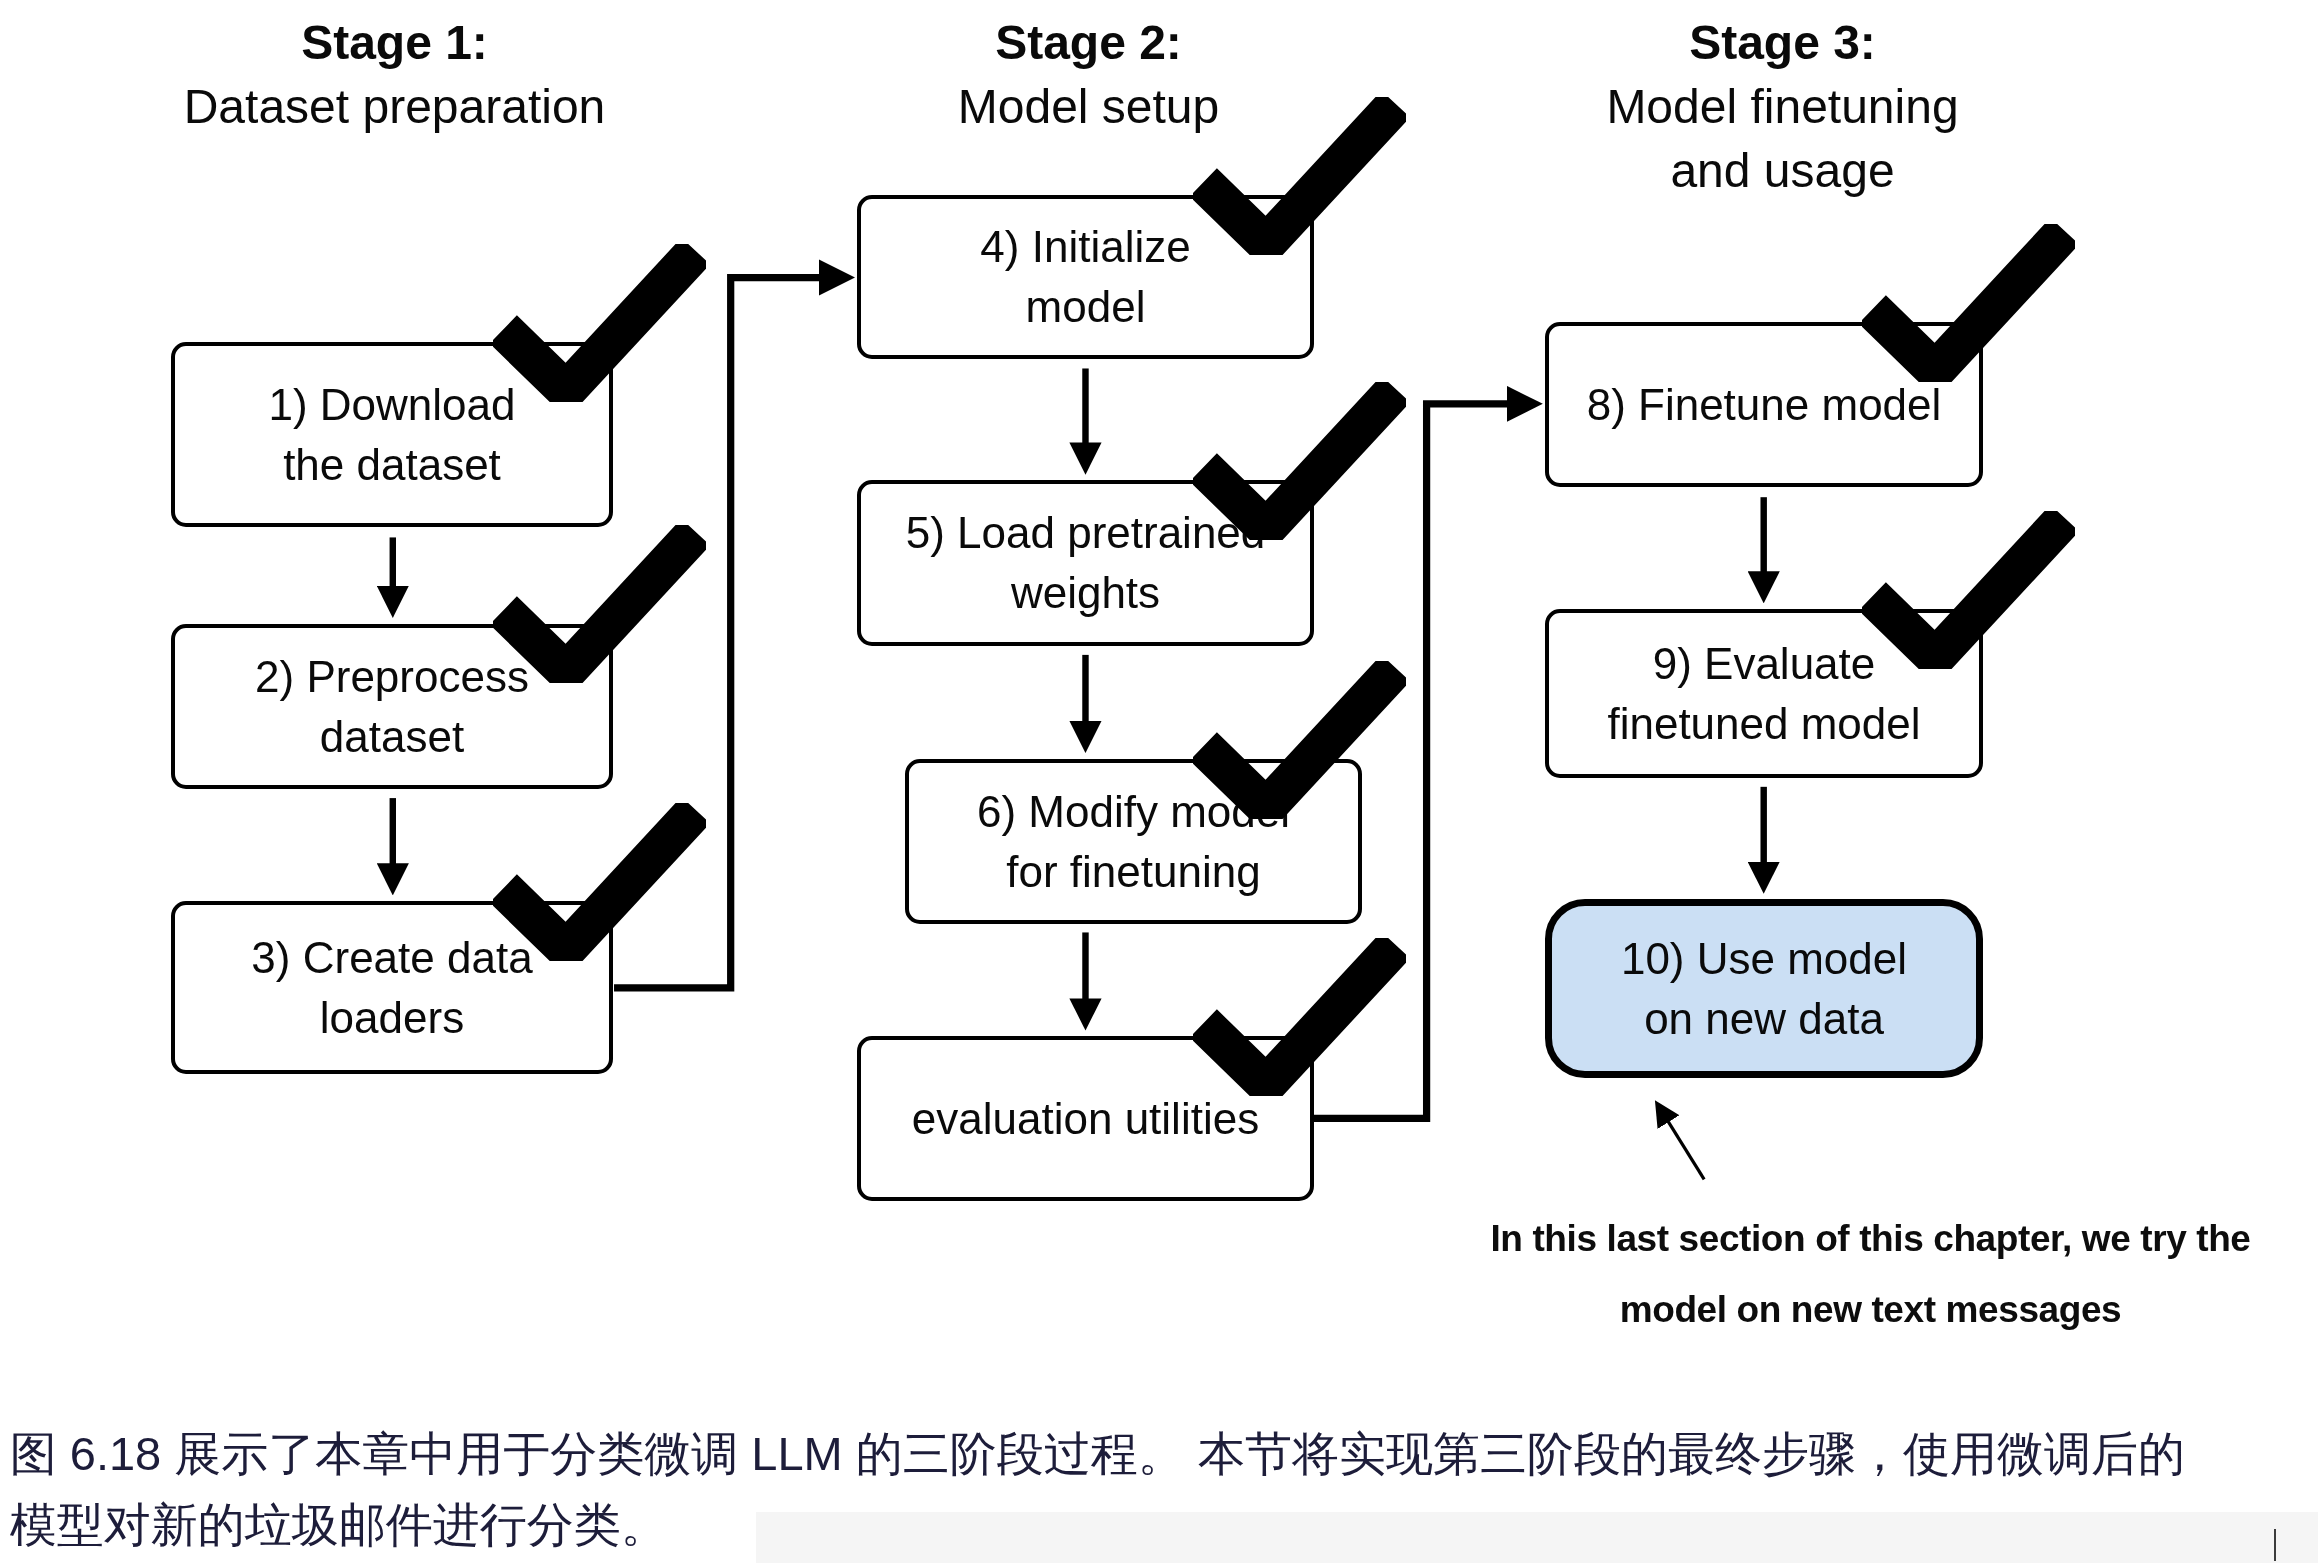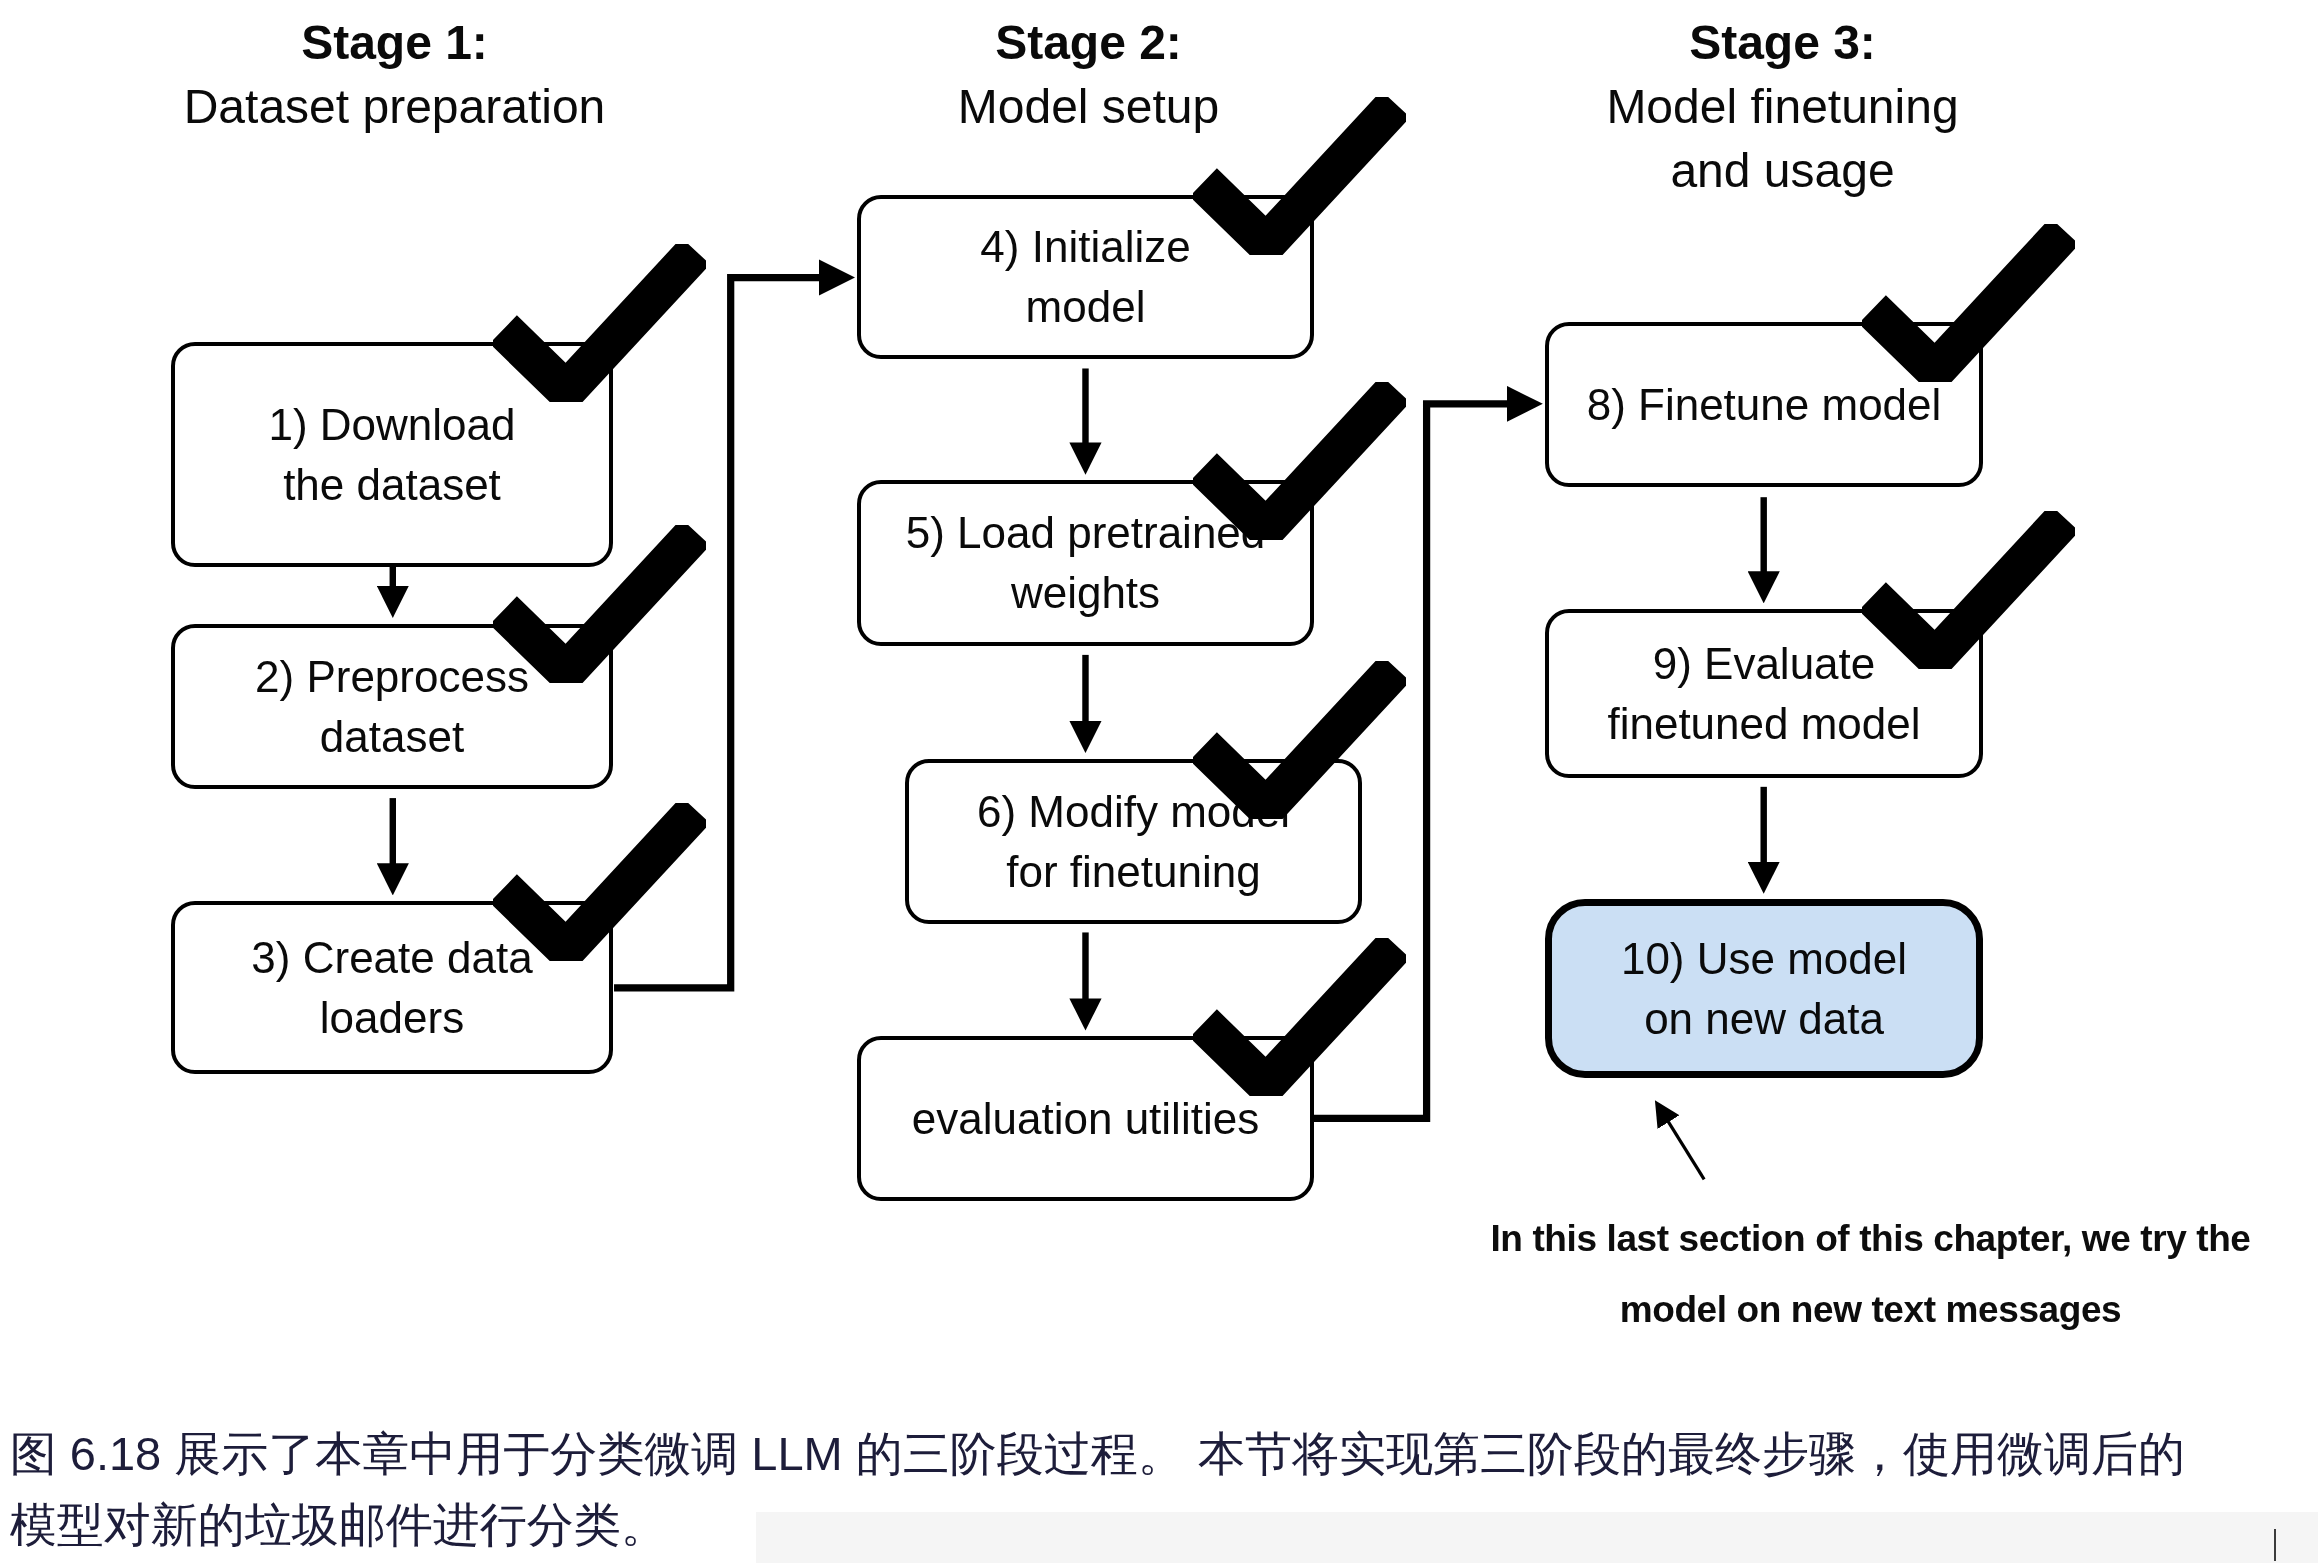--- a/index.html
+++ b/index.html
@@ -26,21 +26,21 @@
     line-height: 64px;
     color: #0a0a0a;
   }
   .stage-header .t { font-weight: bold; }
 
   
   .box {
     position: absolute;
     box-sizing: border-box;
     border: 4px solid #000000;
-    border-radius: 24px;
+    border-radius: 15px;
     background: #ffffff;
     display: flex;
     flex-direction: column;
     align-items: center;
     justify-content: center;
     text-align: center;
     font-size: 44px;
     line-height: 60px;
     color: #0a0a0a;
     z-index: 2;
@@ -156,21 +156,21 @@
   <div class="stage-header" style="left:807px; top:11.3px;">
     <div class="t">Stage 2:</div>
     <div>Model setup</div>
   </div>
   <div class="stage-header" style="left:1501px; top:11.3px;">
     <div class="t">Stage 3:</div>
     <div>Model finetuning</div>
     <div>and usage</div>
   </div>
 
-  <div class="box" style="left:171px; top:342px; width:442px; height:225px;">
+  <div class="box" style="left:171px; top:342px; width:442px; height:185px;">
     <div>1) Download</div>
     <div>the dataset</div>
   </div>
   <div class="box" style="left:171px; top:624px; width:442px; height:165px;">
     <div>2) Preprocess</div>
     <div>dataset</div>
   </div>
   <div class="box" style="left:171px; top:901px; width:442px; height:173px;">
     <div>3) Create data</div>
     <div>loaders</div>

